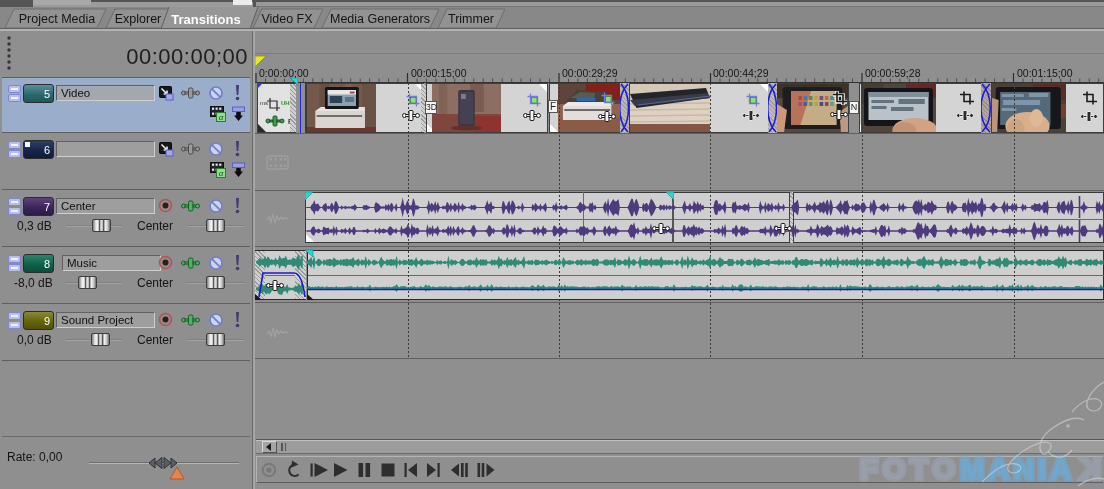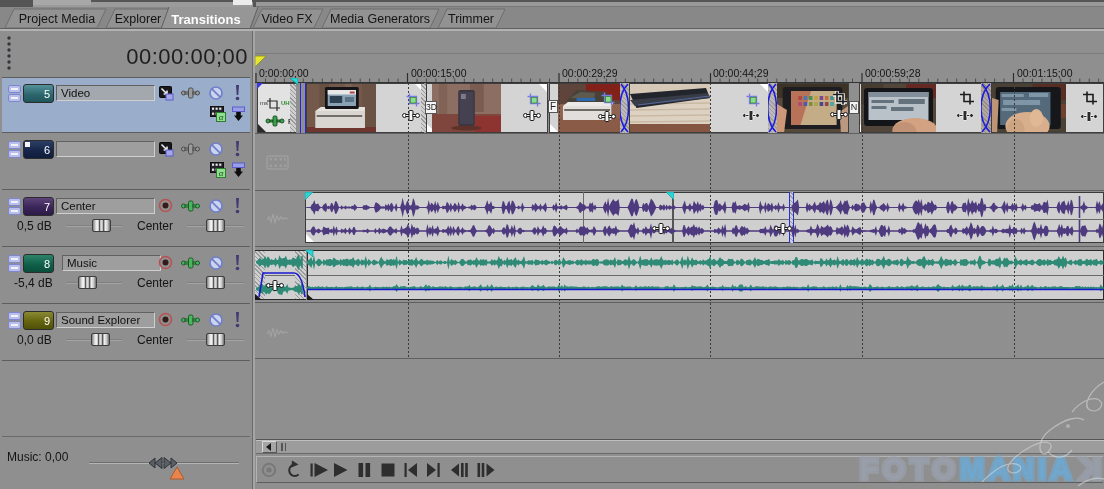--- a/index.html
+++ b/index.html
@@ -187,21 +187,21 @@
   </g>
  </svg>
  <svg class="abs" style="left:207px;top:8px" width="15" height="15">
   <circle cx="7" cy="7" r="6" fill="#ccd3ef" stroke="#6f7fc8" stroke-width="1.7"></circle>
   <line x1="2.8" y1="2.8" x2="11.2" y2="11.2" stroke="#6f7fc8" stroke-width="1.7"></line>
  </svg>
  <svg class="abs" style="left:230px;top:6px" width="10" height="18">
   <path d="M4,1 L7,1 L6.3,11 L4.7,11 Z" fill="#443a72"></path>
       <circle cx="5.5" cy="14.5" r="1.8" fill="#443a72"></circle>
  </svg>
- <div class="dbtxt" style="left:15px;top:28px;">0,5 dB</div>
+ <div class="dbtxt" style="left:15px;top:28px;">0,3 dB</div>
  <div class="sline" style="left:64px;top:34px;width:56px;"></div>
  <div class="shandle" style="left:90px;top:28px;"></div>
  <div class="dbtxt" style="left:135px;top:28px;">Center</div>
  <div class="sline" style="left:185px;top:34px;width:57px;"></div>
  <div class="shandle" style="left:204px;top:28px;"></div>
 </div>
 
 <div class="trkrow" style="top:248px;height:56px;background:#8f8f8f;border-bottom:1px solid #5e5e5e;">
  <div class="minibtns" style="top:7px">
       <div style="top:0"></div>
@@ -223,35 +223,35 @@
   </g>
  </svg>
  <svg class="abs" style="left:207px;top:8px" width="15" height="15">
   <circle cx="7" cy="7" r="6" fill="#ccd3ef" stroke="#6f7fc8" stroke-width="1.7"></circle>
   <line x1="2.8" y1="2.8" x2="11.2" y2="11.2" stroke="#6f7fc8" stroke-width="1.7"></line>
  </svg>
  <svg class="abs" style="left:230px;top:6px" width="10" height="18">
   <path d="M4,1 L7,1 L6.3,11 L4.7,11 Z" fill="#443a72"></path>
       <circle cx="5.5" cy="14.5" r="1.8" fill="#443a72"></circle>
  </svg>
- <div class="dbtxt" style="left:12px;top:28px;">-5,4 dB</div>
+ <div class="dbtxt" style="left:12px;top:28px;">-8,0 dB</div>
  <div class="sline" style="left:64px;top:34px;width:56px;"></div>
  <div class="shandle" style="left:76px;top:28px;"></div>
  <div class="dbtxt" style="left:135px;top:28px;">Center</div>
  <div class="sline" style="left:185px;top:34px;width:57px;"></div>
  <div class="shandle" style="left:204px;top:28px;"></div>
 </div>
 
 <div class="trkrow" style="top:305px;height:56px;background:#8f8f8f;border-bottom:1px solid #5e5e5e;">
  <div class="minibtns" style="top:7px">
       <div style="top:0"></div>
       <div style="top:9px"></div>
     </div>
  <div class="numbtn" style="top:6px;background:linear-gradient(180deg,#8a8a35,#64640f 55%,#50500a);">9</div>
- <div class="tracklabel" style="top:7px;">Sound Explorer</div>
+ <div class="tracklabel" style="top:7px;">Sound Project</div>
  <svg class="abs" style="left:156px;top:7px" width="16" height="16">
   <circle cx="7.5" cy="7.5" r="6" fill="#8f8f8f" stroke="#b85252" stroke-width="1.6"></circle>
   <circle cx="7.5" cy="7.5" r="3" fill="#351a1a"></circle>
  </svg>
  <svg class="abs" style="left:179px;top:8px" width="20" height="14">
   <g stroke="#1c5a28" stroke-width="1">
   <circle cx="2.5" cy="7" r="2" fill="#49b55c"></circle>
         <rect x="4" y="6" width="3.5" height="2" fill="#49b55c"></rect>
   <rect x="7.5" y="2" width="4.5" height="10" rx="1.5" fill="#49b55c"></rect>
   <rect x="12" y="6" width="3.5" height="2" fill="#49b55c"></rect>
@@ -266,21 +266,21 @@
   <path d="M4,1 L7,1 L6.3,11 L4.7,11 Z" fill="#443a72"></path>
       <circle cx="5.5" cy="14.5" r="1.8" fill="#443a72"></circle>
  </svg>
  <div class="dbtxt" style="left:15px;top:28px;">0,0 dB</div>
  <div class="sline" style="left:64px;top:34px;width:56px;"></div>
  <div class="shandle" style="left:89px;top:28px;"></div>
  <div class="dbtxt" style="left:135px;top:28px;">Center</div>
  <div class="sline" style="left:185px;top:34px;width:57px;"></div>
  <div class="shandle" style="left:204px;top:28px;"></div>
 </div>
-<div class="abs" style="left:7px;top:450px;font-size:12px;color:#141414;">Music: 0,00</div>
+<div class="abs" style="left:7px;top:450px;font-size:12px;color:#141414;">Rate: 0,00</div>
 <div class="abs" style="left:89px;top:462px;width:150px;height:1px;background:#6e6e6e;"></div>
 <div class="abs" style="left:89px;top:463px;width:150px;height:1px;background:#b5b5b5;"></div>
 <svg class="abs" style="left:148px;top:455px" width="30" height="16">
  <g fill="#5a5f66" stroke="#2e3338" stroke-width="1">
  <polygon points="1,8 7,3 7,13"></polygon>
       <polygon points="7,8 14,2.5 14,13.5"></polygon>
  <polygon points="16,2.5 16,13.5 23,8"></polygon>
       <polygon points="23,3 23,13 29,8"></polygon>
  </g>
 </svg>

